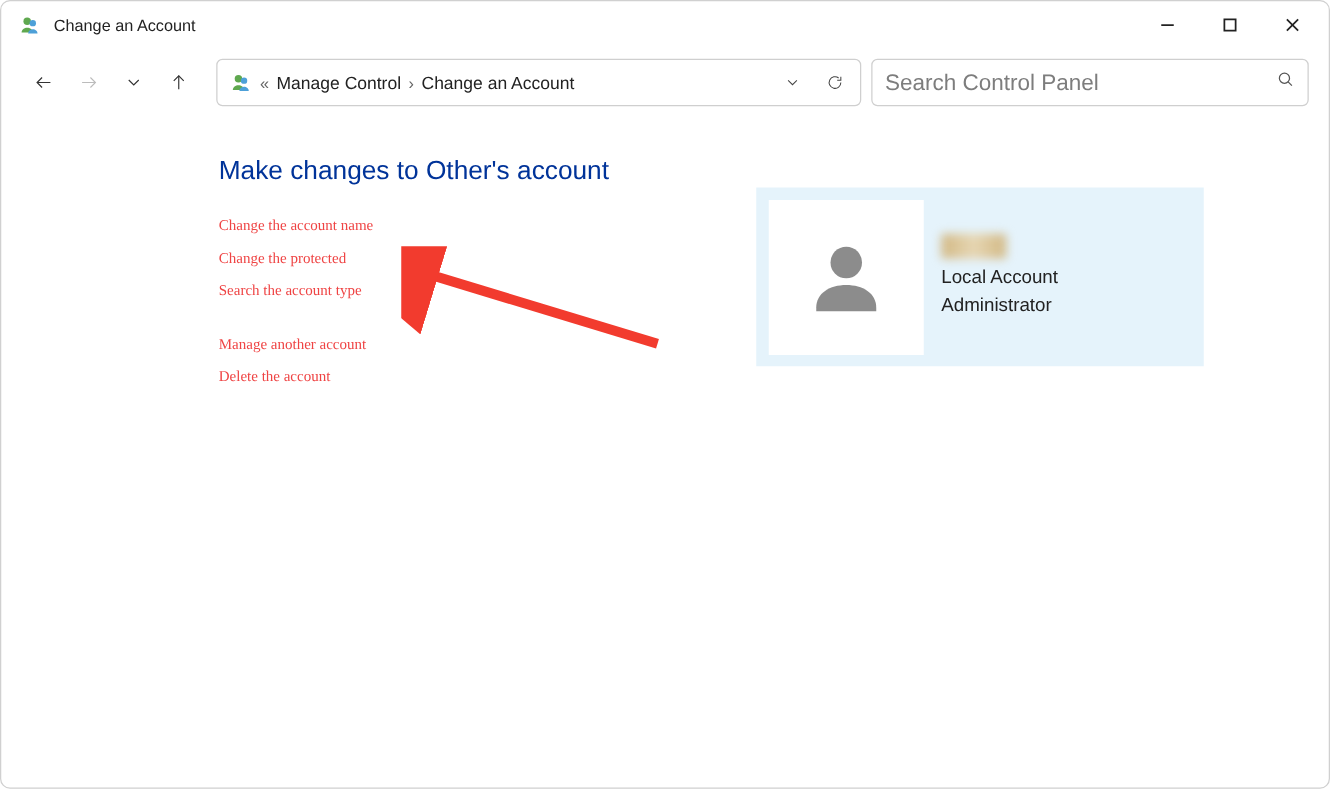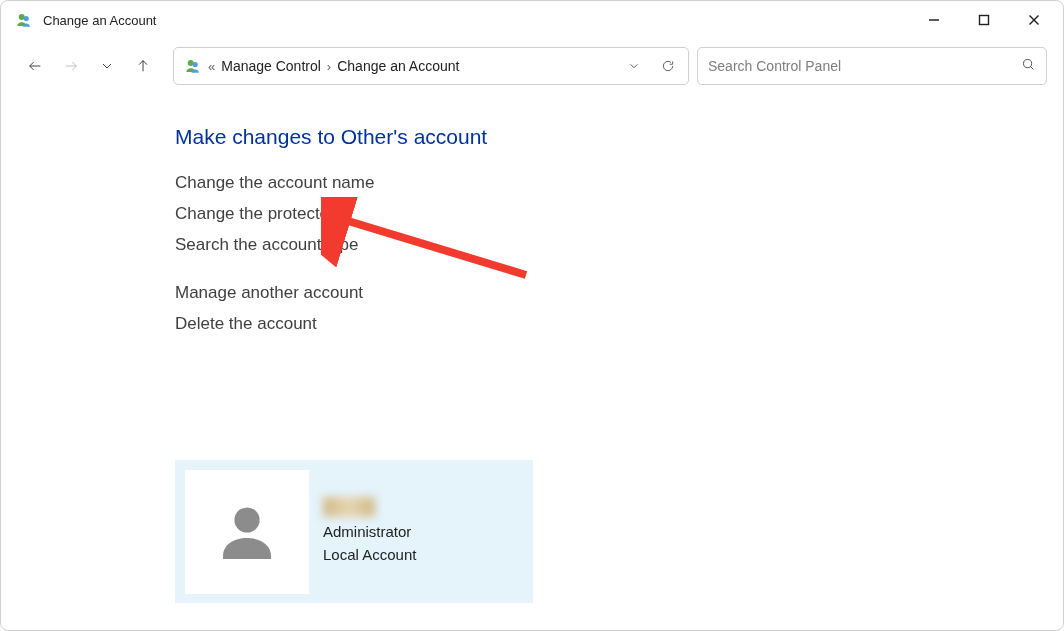--- a/index.html
+++ b/index.html
@@ -75,46 +75,46 @@
       border: 1px solid #cfcfcf;
       border-radius: 5px;
       display: flex;
       align-items: center;
       padding: 0 10px;
     }
     .searchbox input {
       flex: 1;
       border: none;
       outline: none;
-      font-size: 14px;
+      font-size: 18px;
       color: #333;
     }
     .searchbox input::placeholder { color: #7d7d7d; }
     .searchbox svg { width: 15px; height: 15px; stroke:#555; stroke-width:1.6; fill:none; }
     .content {
       padding: 30px 50px 0 174px;
       display: flex;
       gap: 90px;
       position: relative;
-      flex-direction: column;
     }
     .left-col { width: 340px; }
     .page-heading {
       font-size: 21px;
       color: #003399;
       font-weight: 400;
       margin-bottom: 24px;
     }
     .option-link {
       display: block;
-      font-size: 17px;
-      color: #404040;
+      font-size: 12px;
+      color: #ef4444;
       margin-bottom: 11px;
       cursor: pointer;
       text-decoration: none;
+      font-family: Liberation Serif, serif;
     }
     .option-link.spaced { margin-top: 28px; }
     .account-card {
       background: #e5f3fb;
       width: 358px;
       height: 143px;
       display: flex;
       align-items: center;
       padding: 10px;
       gap: 14px;
@@ -251,22 +251,22 @@
 
   <div class="account-card">
     <div class="avatar-box">
       <svg viewBox="0 0 24 24">
           <circle cx="12" cy="8" r="4.2"></circle>
           <path d="M4 20c0-3.8 3.6-6 8-6s8 2.2 8 6v1H4z"></path>
         </svg>
     </div>
     <div class="account-info">
       <div class="account-name-blur"></div>
+      <div>Local Account</div>
       <div>Administrator</div>
-      <div>Local Account</div>
     </div>
   </div>
 </div>
 
 <svg class="annotation-arrow" width="220" height="90">
   <defs>
     <marker id="ah" markerWidth="14" markerHeight="12" refX="2" refY="6" orient="auto">
       <path d="M0,0 L14,6 L0,12 Z" fill="#f23b2e"></path>
     </marker>
   </defs>

